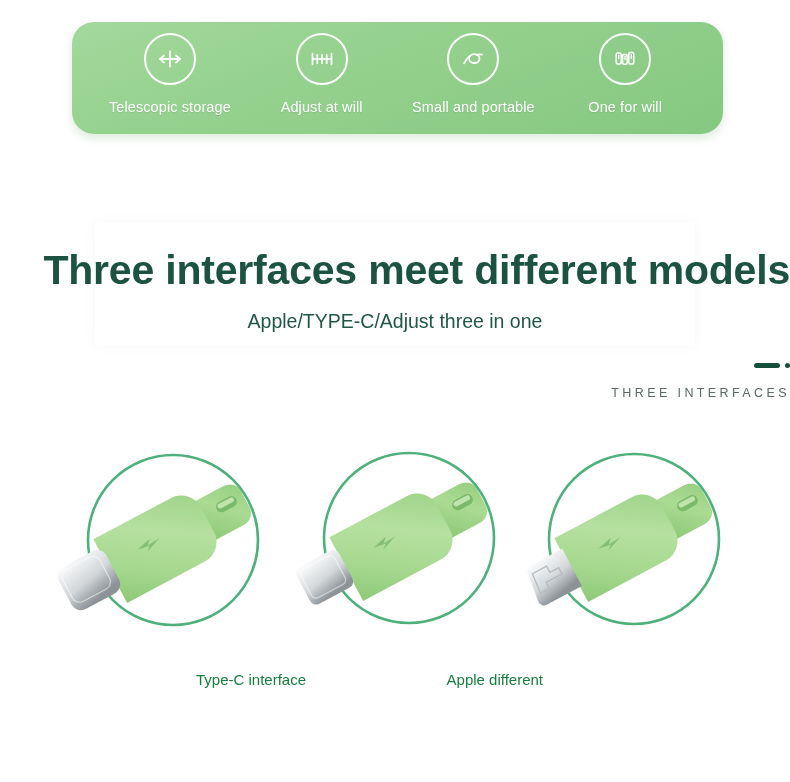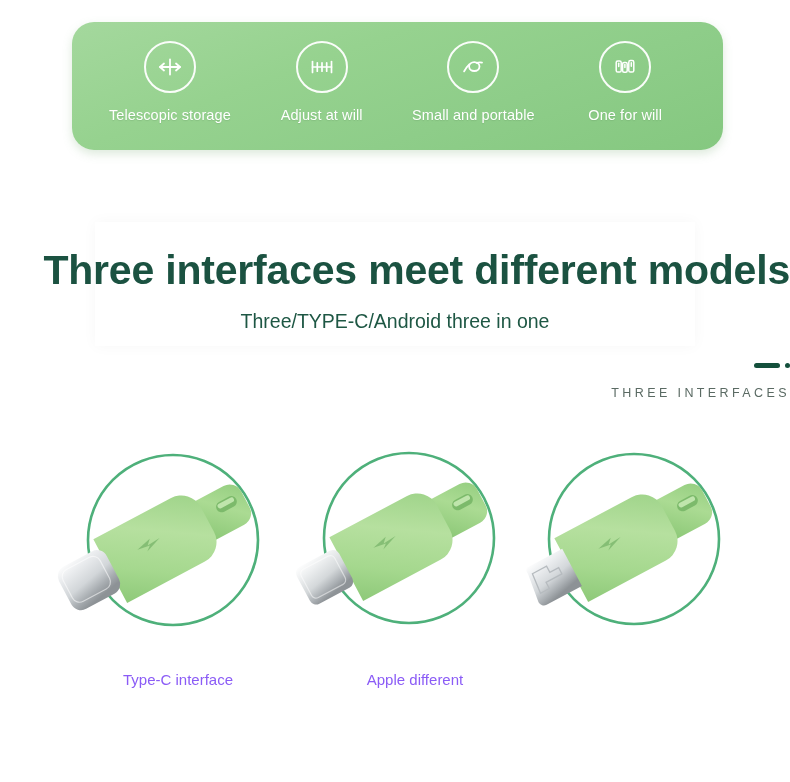--- a/index.html
+++ b/index.html
@@ -14,21 +14,21 @@
     overflow: hidden;
     position: relative;
   }
 
   
   #feature-banner {
     position: absolute;
     left: 72px;
     top: 22px;
     width: 651px;
-    height: 128px;
+    height: 112px;
     border-radius: 22px;
     background: linear-gradient(160deg, #a4d89d 0%, #96d28f 35%, #8ecd89 65%, #85c880 100%);
     box-shadow: 0 4px 10px rgba(120, 170, 115, 0.25);
   }
   #feature-list {
     position: absolute;
     left: 0;
     top: 0;
     width: 100%;
     height: 100%;
@@ -157,22 +157,22 @@
     width: 256px;
     height: 240px;
   }
   .connector-figure svg {
     display: block;
   }
   .connector-caption {
     position: absolute;
     top: 239px;
     width: 100%;
-    text-align: center;
-    color: #8b5cf6;
+    text-align: right;
+    color: #15803d;
     font-size: 15px;
   }
   #connector-card-typec   .connector-caption { transform: translateX(5px); }
   #connector-card-apple   .connector-caption { transform: translateX(9px); }
   #connector-card-android .connector-caption { transform: translateX(12px); }
 </style>
 </head>
 <body>
 
 <div id="feature-banner">
@@ -235,21 +235,21 @@
         </svg>
       </div>
       <div class="feature-label">One for will</div>
     </div>
 
   </div>
 </div>
 
 <div id="heading-panel"></div>
 <div id="main-heading">Three interfaces meet different models</div>
-<div id="sub-heading">Three/TYPE-C/Android three in one</div>
+<div id="sub-heading">Apple/TYPE-C/Adjust three in one</div>
 
 <div id="divider-block">
   <div id="divider-mark">
     <div id="divider-dash"></div>
     <div id="divider-dot"></div>
   </div>
   <div id="divider-caption">THREE INTERFACES</div>
 </div>
 
 <div id="connectors-row">

